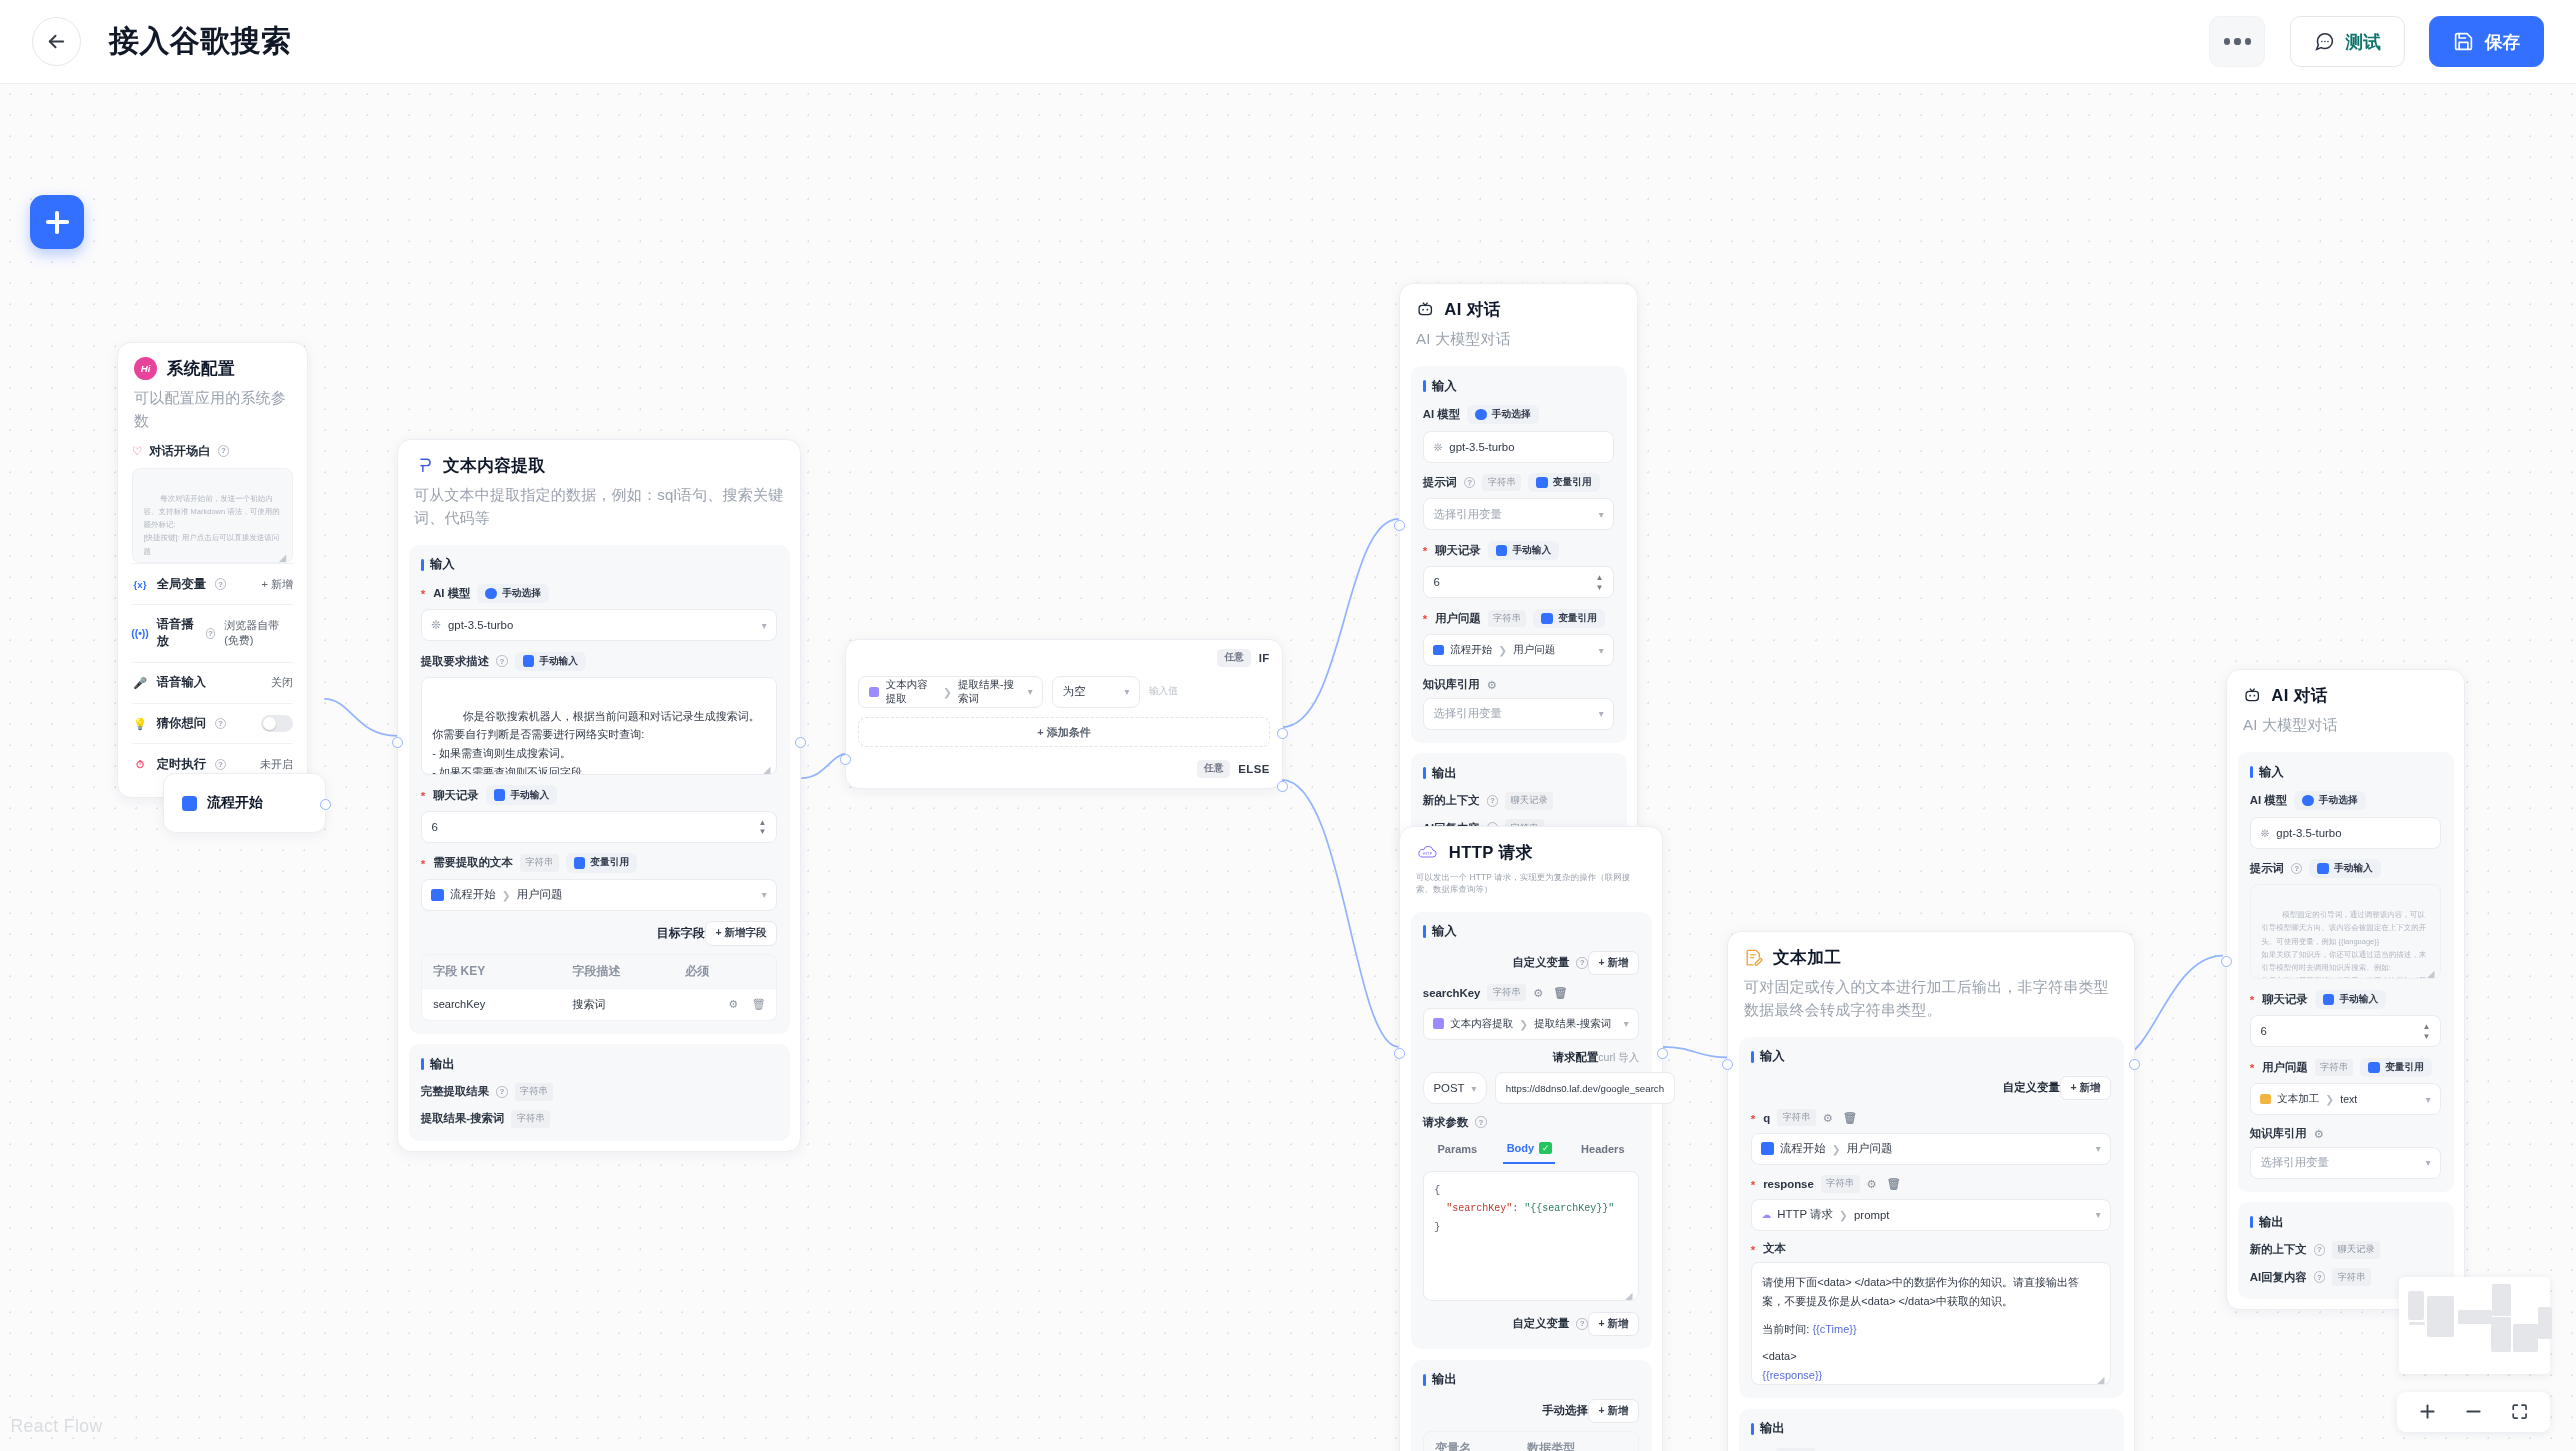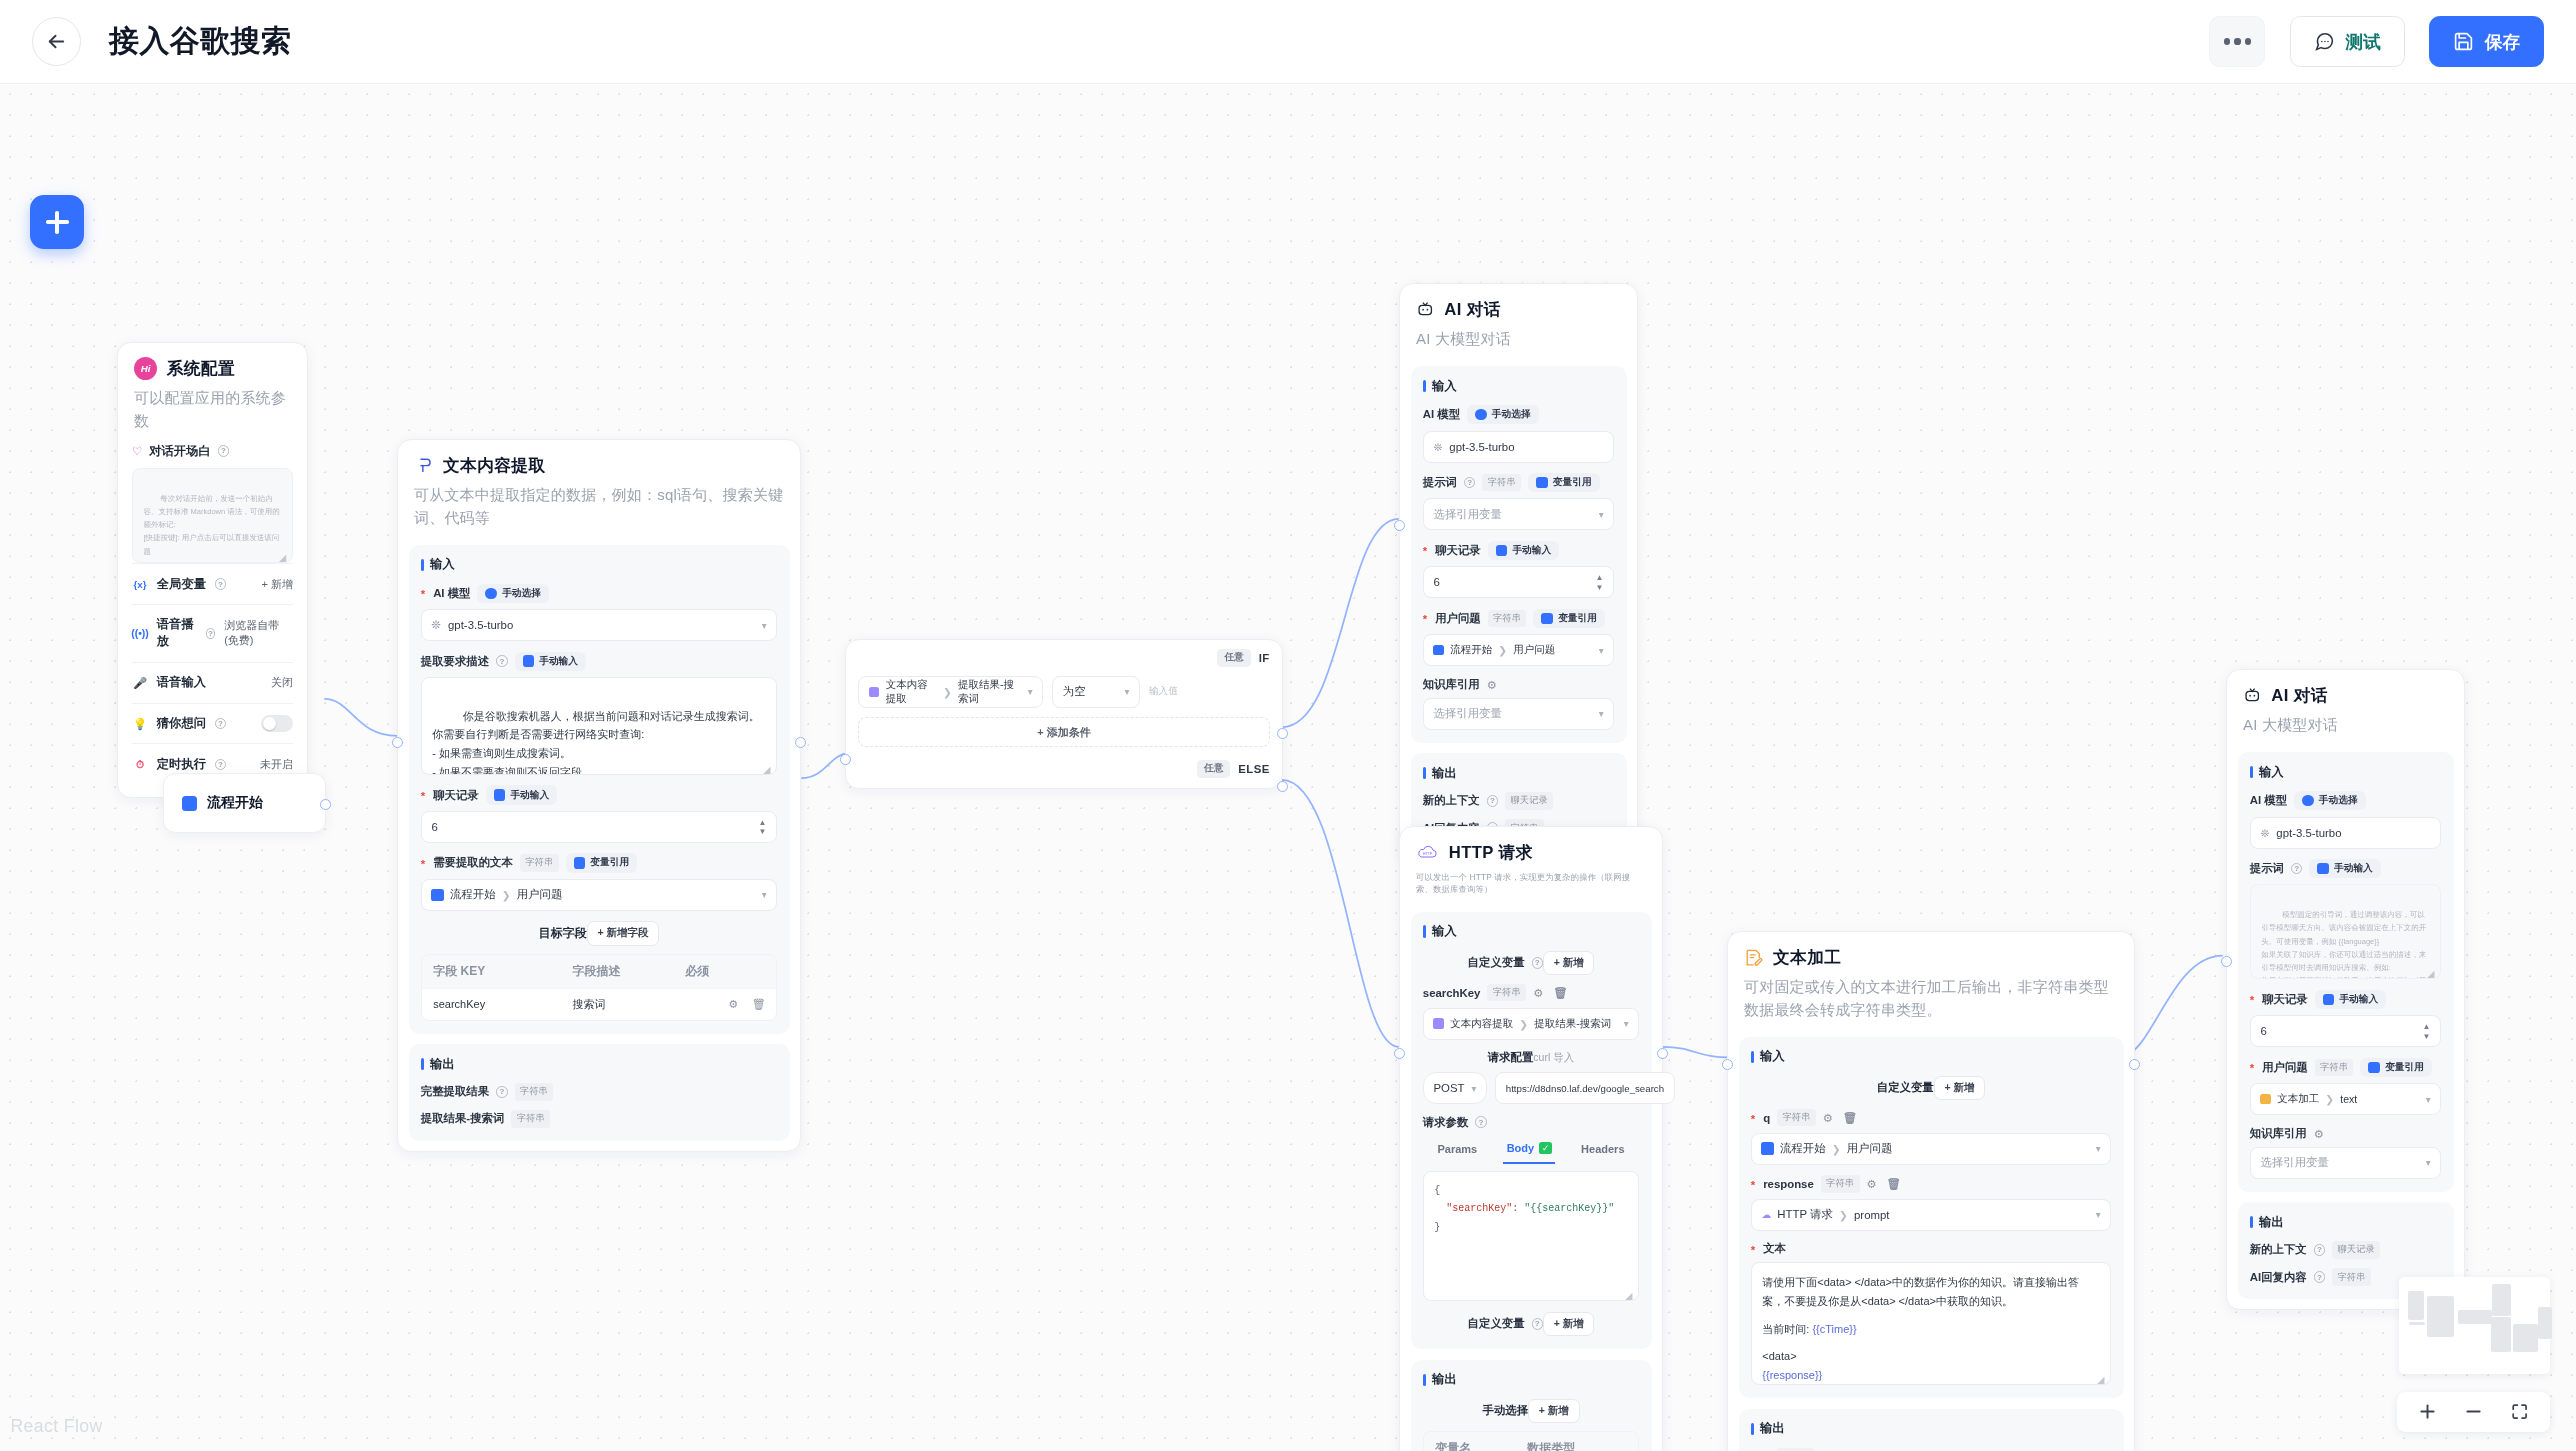--- a/index.html
+++ b/index.html
@@ -92,21 +92,21 @@
   .ta{
     background:#fff;border:0.9px solid #e9ebef;border-radius:8px;padding:9.7px 10.5px;
     font-size:11px;line-height:1.72;color:#303846;position:relative;overflow:hidden;
   }
   .ta.ph{color:#b0b6c0;}
   .resz{position:absolute;right:3.5px;bottom:2.6px;width:9.7px;height:9.7px;color:#c3c8d0;font-size:9.7px;}
   .btn-sm{
     display:inline-flex;align-items:center;gap:5.3px;background:#fff;border:0.9px solid #e6e8ec;border-radius:7px;
     height:24.6px;padding:0 9.7px;font-size:10.5px;color:#394150;font-weight:600;cursor:pointer;
   }
-  .row-between{display:flex;align-items:center;justify-content:center;}
+  .row-between{display:flex;align-items:center;justify-content:flex-end;}
   .tbl{background:#fff;border-radius:8px;margin-top:8px;overflow:hidden;border:0.9px solid #f0f1f4;}
   .tbl .th,.tbl .td{display:flex;align-items:center;padding:8px 11.4px;font-size:11px;}
   .tbl .th{color:#8b93a0;font-size:12px;background:#f7f8fa;font-weight:700;align-items:center;}
   .tbl .td{color:#2b3442;border-top:0.9px solid #f2f3f6;}
   .gi{width:13px;height:13px;color:#8b93a0;display:inline-block;}
   .out-item{display:flex;align-items:center;gap:7px;font-size:11.4px;color:#2b3442;font-weight:600;margin-bottom:9.7px;}
   .out-item:last-child{margin-bottom:0;}
   .hdl{position:absolute;width:11.4px;height:11.4px;border-radius:50%;background:#fff;border:1.8px solid #94b4ff;z-index:20;}
   .hdl.l{left:-6.2px;}
   .hdl.r{right:-6.2px;}

